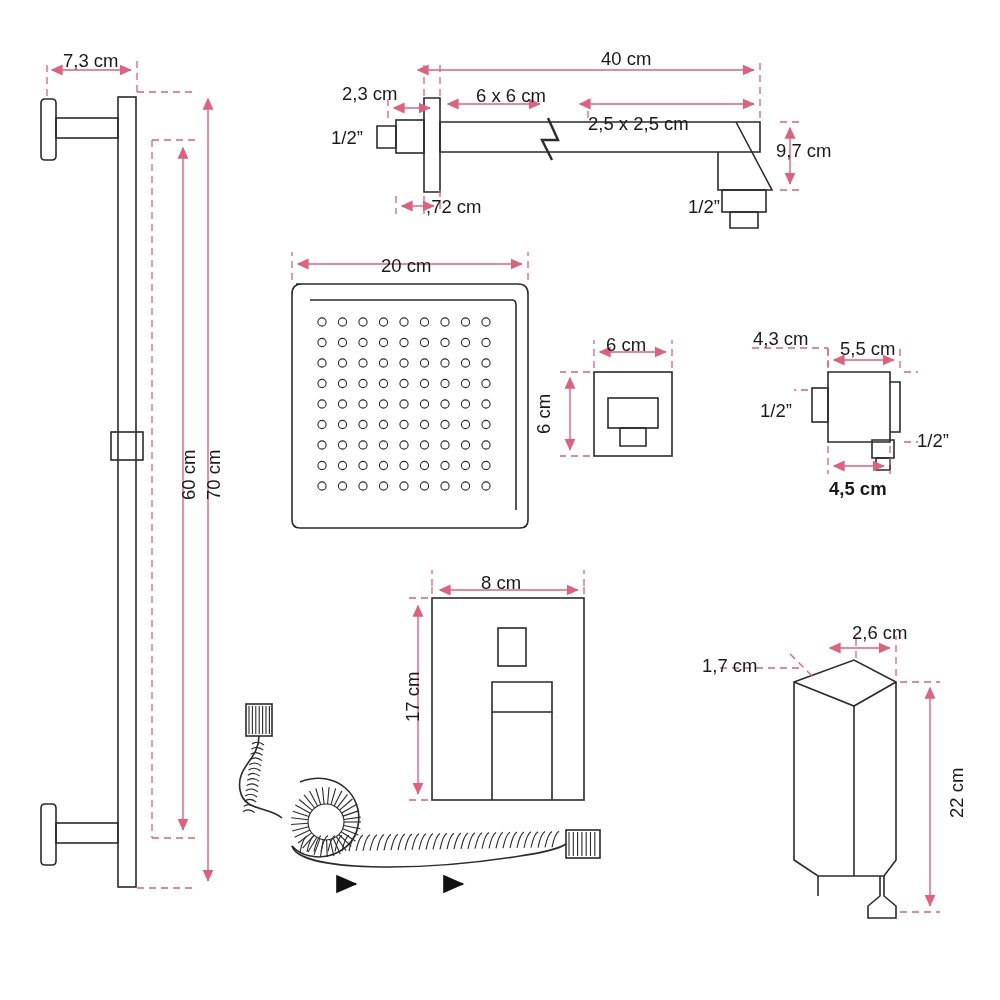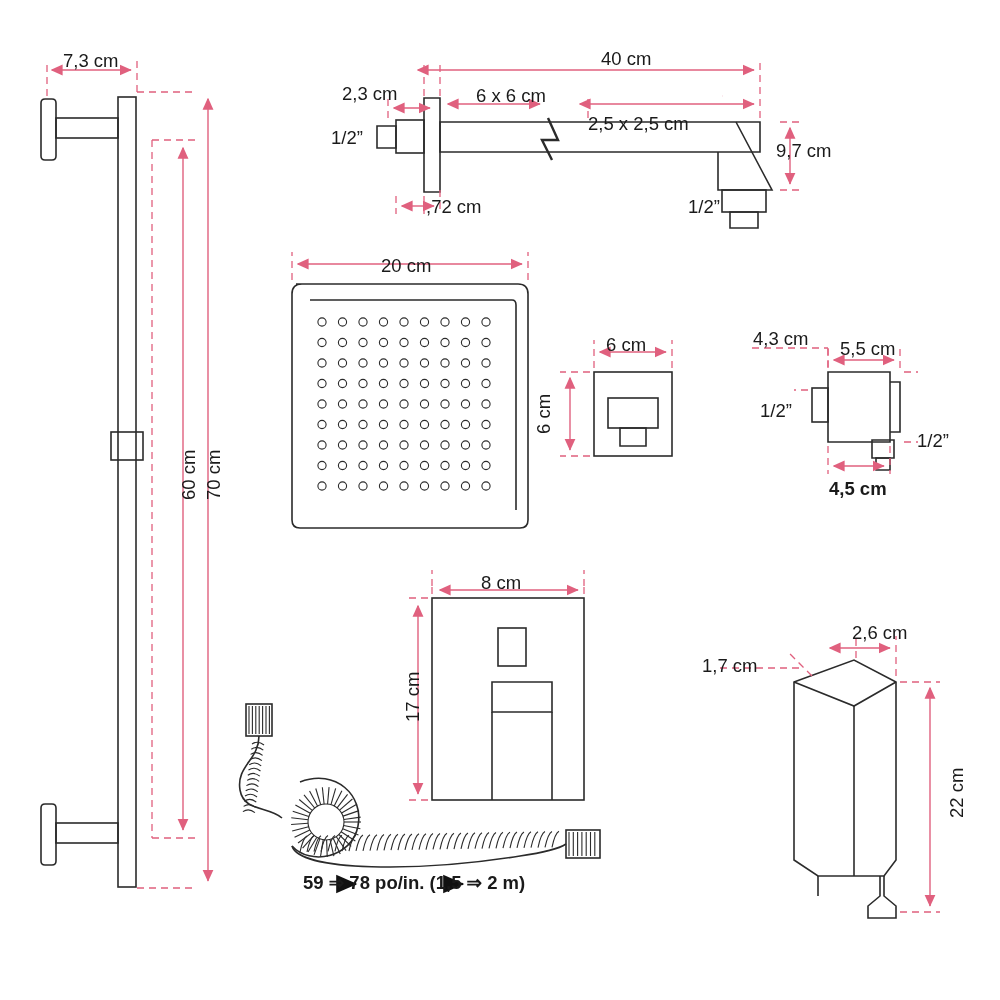--- a/index.html
+++ b/index.html
@@ -401,19 +401,18 @@
 
 <div class="lbl s18" style="left:753px;top:328px;">4,3 cm</div>
 <div class="lbl s18" style="left:840px;top:338px;">5,5 cm</div>
 <div class="lbl s18" style="left:760px;top:400px;">1/2”</div>
 <div class="lbl s18" style="left:917px;top:430px;">1/2”</div>
 <div class="lbl s18" style="left:829px;top:478px;font-weight:bold;">4,5 cm</div>
 
 <div class="lbl s18" style="left:481px;top:572px;">8 cm</div>
 <div class="lbl s18 vert" style="left:402px;top:722px;transform:rotate(-90deg);">17 cm</div>
 
-<div class="lbl bold" style="left:303px;top:872px;"><span>59 ⇒ 78 po/in. (1,5 ⇒ 2 m)</span></div>
 
 <div class="lbl s18" style="left:852px;top:622px;">2,6 cm</div>
 <div class="lbl s18" style="left:702px;top:655px;">1,7 cm</div>
 <div class="lbl s18 vert" style="left:946px;top:818px;transform:rotate(-90deg);">22 cm</div>
 
 </div>
 
 </body></html>

